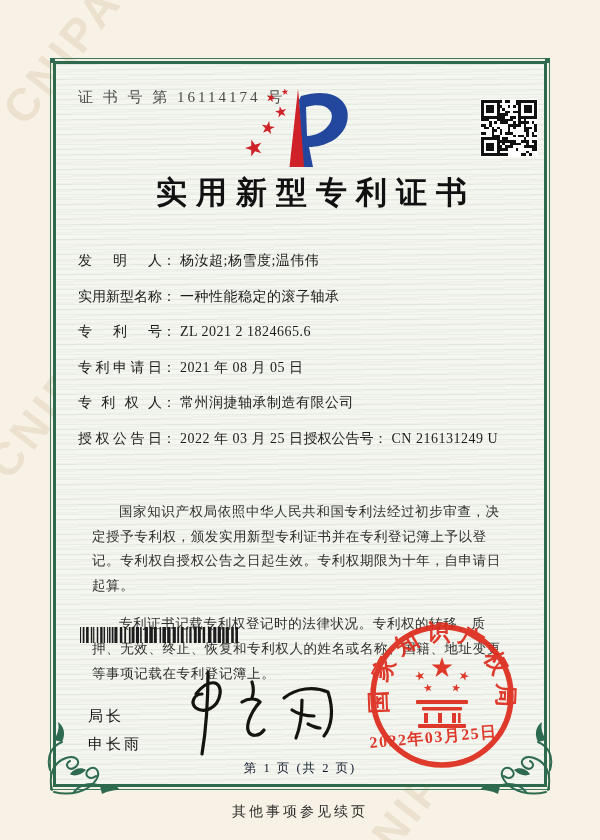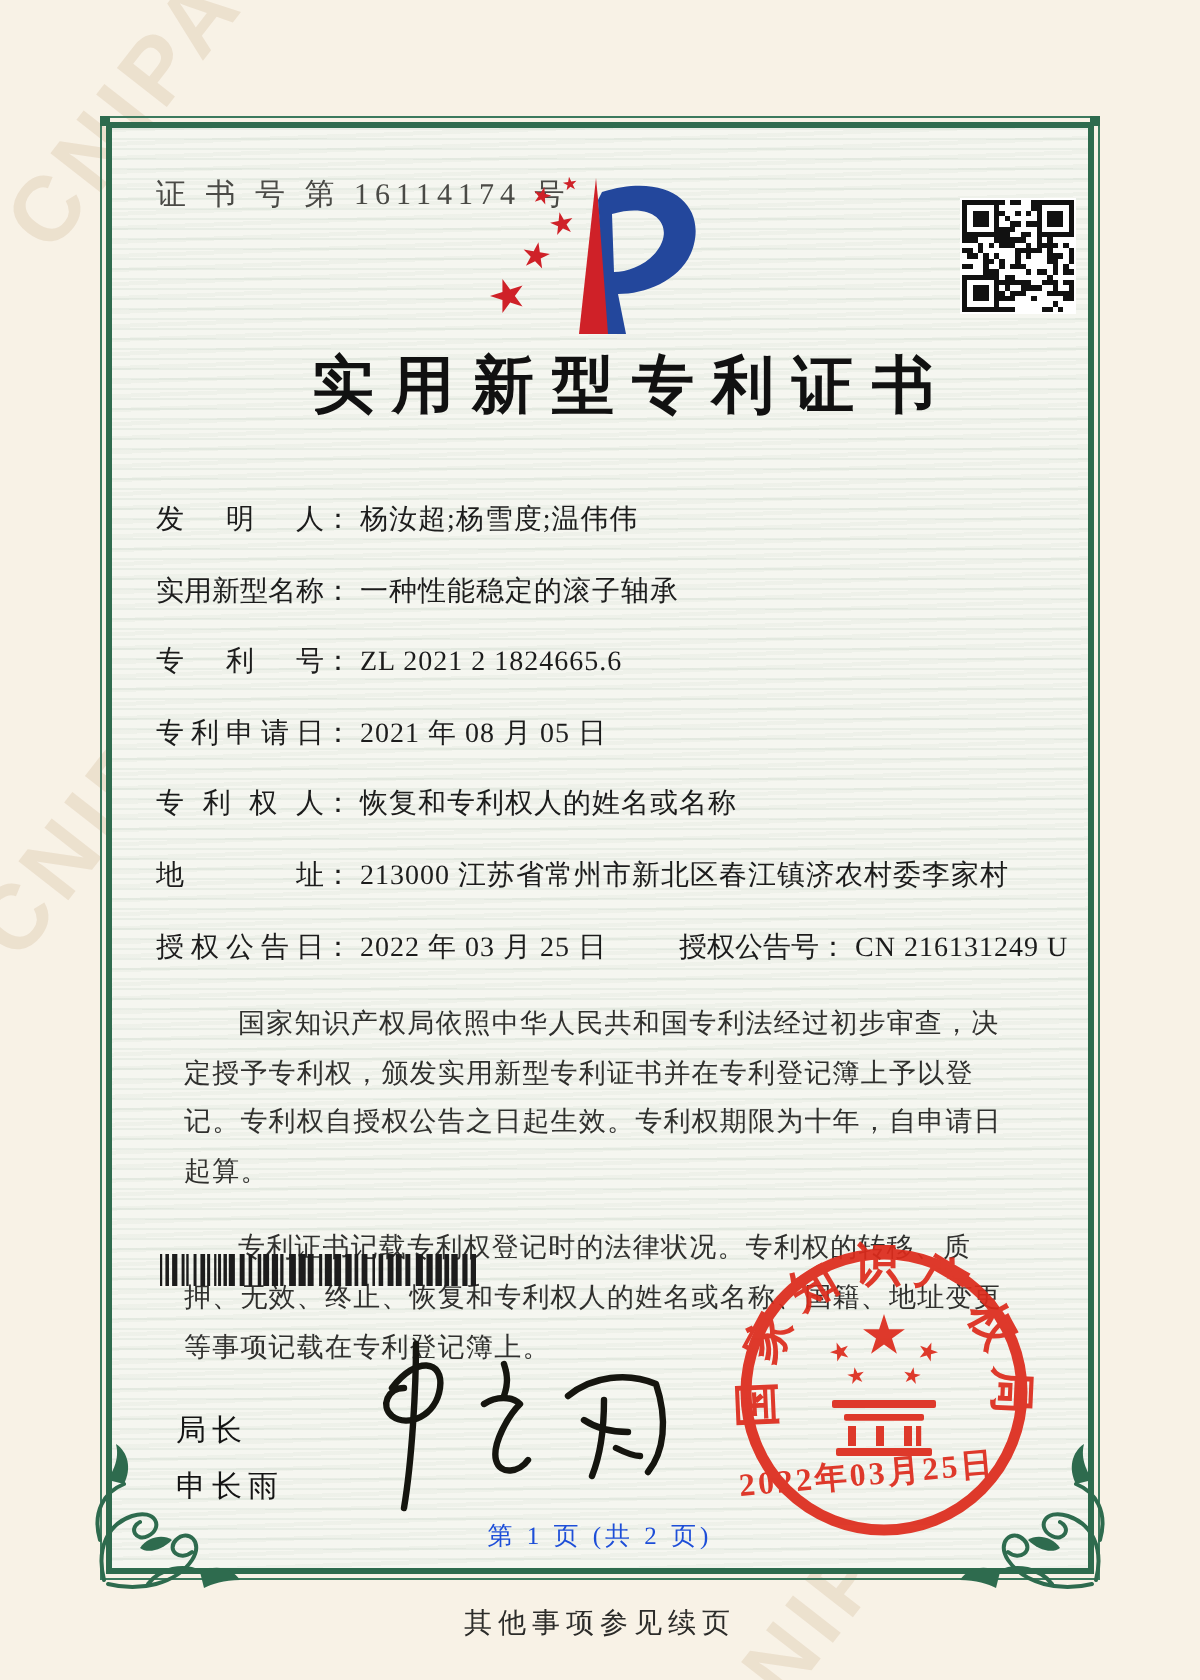--- a/index.html
+++ b/index.html
@@ -37,38 +37,38 @@
   .title{position:absolute;left:0;top:172px;width:100%;text-align:center;
          font-size:31px;font-weight:bold;color:#111;letter-spacing:9px;padding-left:16px;}
 
   
   .fields{position:absolute;left:78px;top:243px;width:448px;font-size:14px;color:#1c1c1c;}
   .field-row{height:35.6px;line-height:35.6px;white-space:nowrap;}
   .flabel{display:inline-block;width:84px;text-align:justify;text-align-last:justify;
           vertical-align:top;}
   .colon{display:inline-block;margin-right:4px;}
   .fvalue{letter-spacing:0.5px;}
-  .pair2{margin-left:36px;}
+  .pair2{}
   .pair2 .flabel{width:70px;}
 
   .paras{position:absolute;left:78px;top:486px;width:446px;font-size:13.5px;line-height:24.6px;
          color:#30302e;letter-spacing:0.6px;}
   .paras p{margin:14px;text-indent:2em;}
 
   .barcode{position:absolute;left:80px;top:627px;width:158px;height:16px;}
   .barcode svg{width:100%;height:100%;display:block;fill:#1c1c1c;}
 
   .signer{position:absolute;left:88px;top:702px;font-size:15px;color:#141414;letter-spacing:3px;line-height:28px;}
   .signature{position:absolute;left:168px;top:664px;width:180px;height:100px;}
   .signature path{stroke:#15150f;stroke-width:3.2;fill:none;stroke-linecap:round;stroke-linejoin:round;}
 
   .seal{position:absolute;left:358px;top:620px;width:168px;height:160px;}
 
   .page-no{position:absolute;left:0;top:760px;width:100%;text-align:center;
-           font-size:12.5px;color:#1d4ed8;letter-spacing:2px;}
+           font-size:12.5px;color:#0f172a;letter-spacing:2px;}
   .footer-note{position:absolute;left:0;top:803px;width:100%;text-align:center;
            font-size:14px;color:#2c2c2a;letter-spacing:3px;}
 </style>
 </head>
 <body>
 
 <div class="page">
 
   <span class="wm" style="left:-18px;top:28px;font-size:46px;">CNIPA</span>
   <span class="wm" style="left:372px;top:258px;font-size:52px;color:rgba(205,180,145,0.16);">CNIPA</span>
@@ -370,24 +370,21 @@
     <div class="field-row">
       <span class="flabel">实用新型名称</span><span class="colon">：</span><span class="fvalue">一种性能稳定的滚子轴承</span>
     </div>
     <div class="field-row">
       <span class="flabel">专利号</span><span class="colon">：</span><span class="fvalue">ZL 2021 2 1824665.6</span>
     </div>
     <div class="field-row">
       <span class="flabel">专利申请日</span><span class="colon">：</span><span class="fvalue">2021 年 08 月 05 日</span>
     </div>
     <div class="field-row">
-      <span class="flabel">专利权人</span><span class="colon">：</span><span class="fvalue">恢复和专利权人的姓名或名称</span>
-    </div>
-    <div class="field-row">
-      <span class="flabel">地址</span><span class="colon">：</span><span class="fvalue">213000 江苏省常州市新北区春江镇济农村委李家村</span>
+      <span class="flabel">专利权人</span><span class="colon">：</span><span class="fvalue">常州润捷轴承制造有限公司</span>
     </div>
     <div class="field-row">
       <span class="flabel">授权公告日</span><span class="colon">：</span><span class="fvalue">2022 年 03 月 25 日</span><span class="pair2"><span class="flabel">授权公告号</span><span class="colon">：</span><span class="fvalue">CN 216131249 U</span></span>
     </div>
   </div>
 
   <div class="paras">
     <p>国家知识产权局依照中华人民共和国专利法经过初步审查，决定授予专利权，颁发实用新型专利证书并在专利登记簿上予以登记。专利权自授权公告之日起生效。专利权期限为十年，自申请日起算。</p>
     <p>专利证书记载专利权登记时的法律状况。专利权的转移、质押、无效、终止、恢复和专利权人的姓名或名称、国籍、地址变更等事项记载在专利登记簿上。</p>
   </div>

